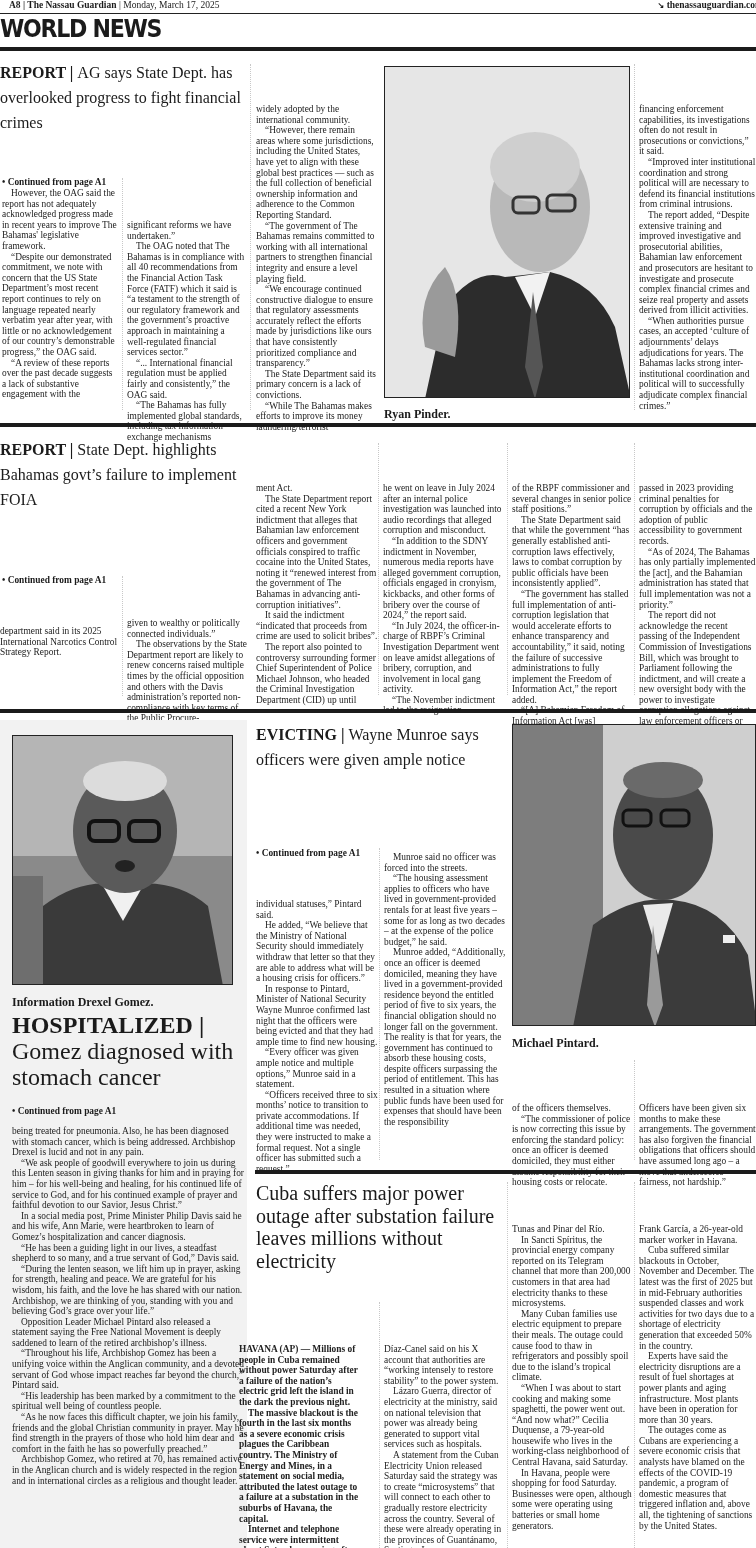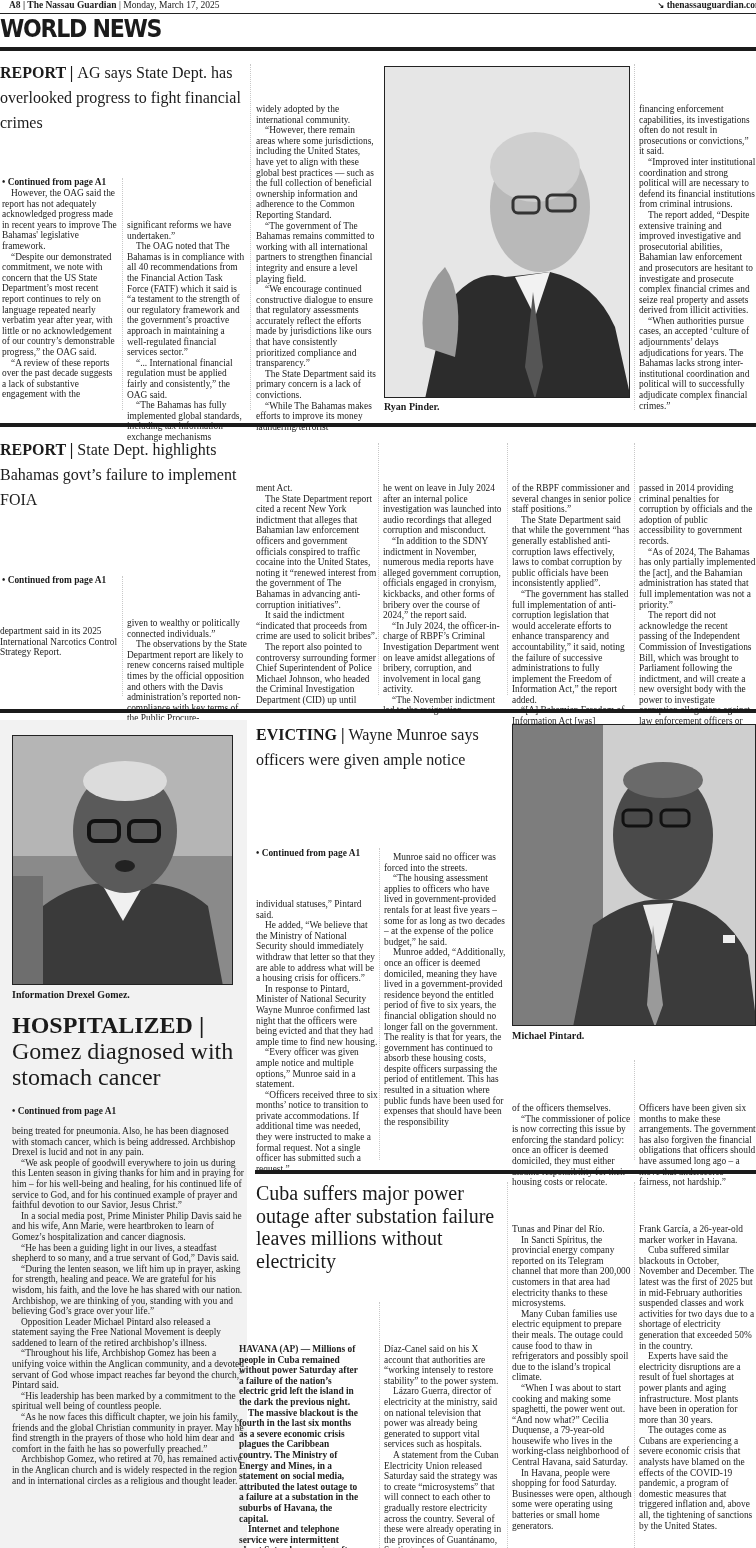--- a/index.html
+++ b/index.html
@@ -13,21 +13,21 @@
   .section-title { left: 0; top: 14px; font-family: "DejaVu Sans", sans-serif; font-weight: 900; font-size: 24px; letter-spacing: -1.4px; line-height: 30px; transform: scaleX(0.92); transform-origin: left; }
   .rule-thick { left: 0; width: 756px; height: 4px; background: #1b1b1b; }
   .headline { font-family: "Liberation Serif", serif; font-size: 16px; line-height: 25px; color: #1b1b1b; }
   .headline b { font-weight: bold; }
   .col { font-family: "Liberation Serif", serif; font-size: 9.4px; line-height: 10.6px; color: #222; text-align: left; }
   .col p { text-indent: 9px; }
   .col p.noindent { text-indent: 0; margin-top: 40px; }
   .cont { font-family: "Liberation Serif", serif; font-weight: bold; font-size: 9.4px; line-height: 11px; }
   .vline { width: 0; border-left: 1px dotted #c8c8c8; }
   .photo { background: #888; overflow: hidden; }
-  .caption { font-family: "Liberation Serif", serif; font-weight: bold; font-size: 10px; line-height: 11px; }
+  .caption { font-family: "Liberation Serif", serif; font-weight: bold; font-size: 12px; line-height: 11px; margin-top: 8px; }
   .gray-box { background: #f2f2f2; }
   .wide-col { font-family: "Liberation Serif", serif; font-size: 9.4px; line-height: 10.6px; color: #222; }
   .wide-col p { text-indent: 9px; }
   .wide-col p.noindent { text-indent: 0; }
 </style>
 </head>
 <body>
 
 <div class="abs topline">
   <span class="left">
@@ -123,21 +123,21 @@
 </div>
 <div class="abs vline" style="left:507px; top:443px; height:252px;"></div>
 <div class="abs col" style="left:512px; top:443px; width:122px;">
   <p class="noindent">of the RBPF commissioner and several changes in senior police staff positions.”</p>
     <p>The State Department said that while the government “has generally established anti-corruption laws effectively, laws to combat corruption by public officials have been inconsistently applied”.</p>
     <p>“The government has stalled full implementation of anti-corruption legislation that would accelerate efforts to enhance transparency and accountability,” it said, noting the failure of successive administrations to fully implement the Freedom of Information Act,” the report added.</p>
     <p>“[A] Bahamian Freedom of Information Act [was]</p>
 </div>
 <div class="abs vline" style="left:634px; top:443px; height:252px;"></div>
 <div class="abs col" style="left:639px; top:443px; width:117px;">
-  <p class="noindent">passed in 2014 providing criminal penalties for corruption by officials and the adoption of public accessibility to government records.</p>
+  <p class="noindent">passed in 2023 providing criminal penalties for corruption by officials and the adoption of public accessibility to government records.</p>
     <p>“As of 2024, The Bahamas has only partially implemented the [act], and the Bahamian administration has stated that full implementation was not a priority.”</p>
     <p>The report did not acknowledge the recent passing of the Independent Commission of Investigations Bill, which was brought to Parliament following the indictment, and will create a new oversight body with the power to investigate corruption allegations against law enforcement officers or public officials.</p>
 </div>
 
 <div class="abs rule-thick" style="top:709px;"></div>
 
 <div class="abs gray-box" style="left:0; top:720px; width:247px; height:828px;"></div>
 <div class="abs photo" style="left:12px; top:735px; width:221px; height:250px; border:1px solid #222;">
   <svg width="221" height="250" viewBox="0 0 221 250">
     <rect width="221" height="250" fill="#8a8a8a"></rect>

